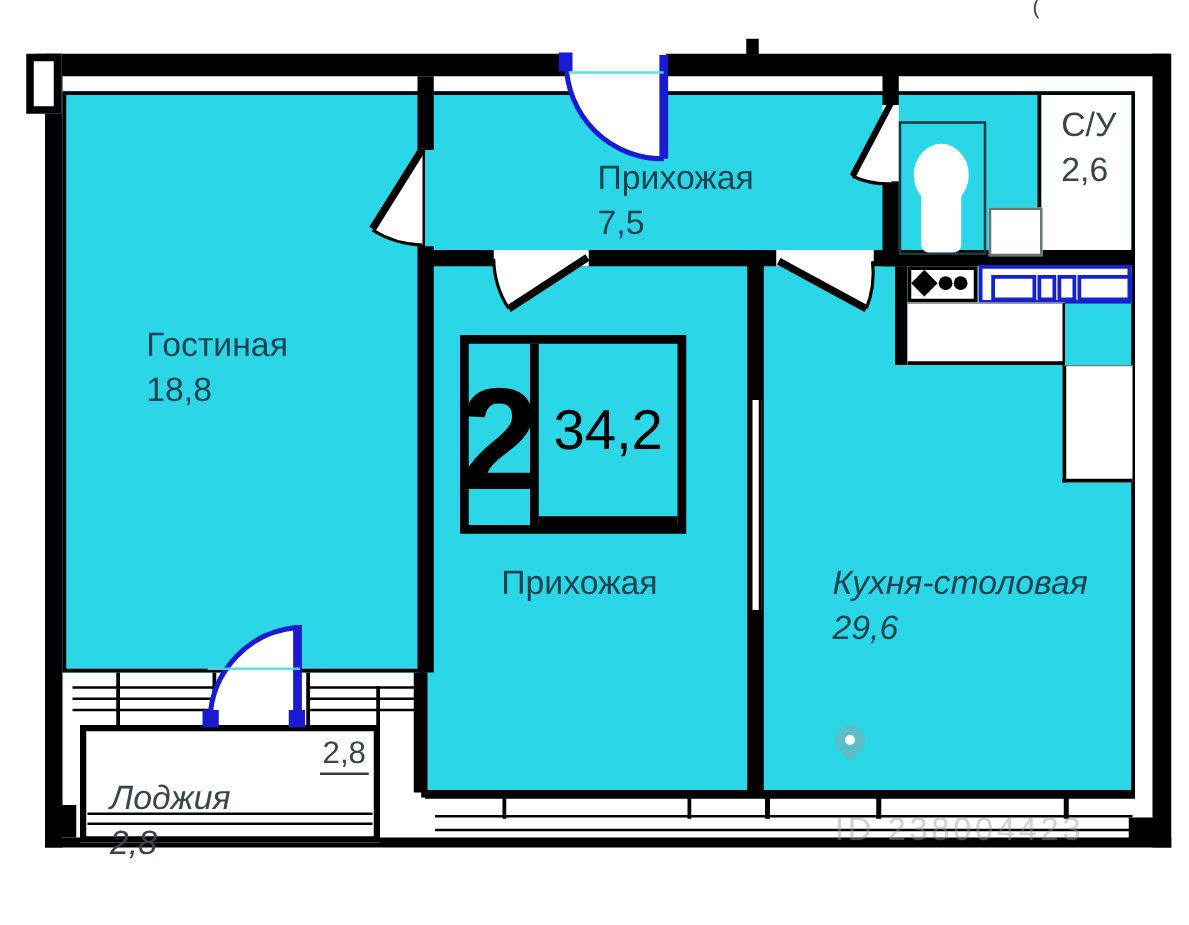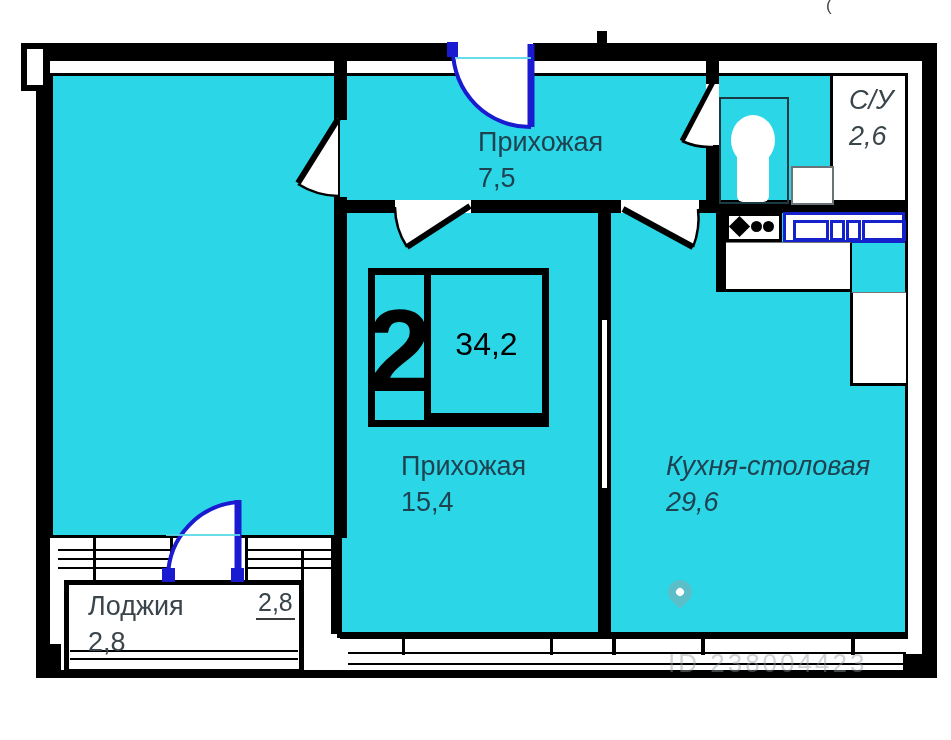--- a/index.html
+++ b/index.html
@@ -12,21 +12,21 @@
   .thinline{position:absolute;background:#000;z-index:22;}
   .grayline{position:absolute;background:#777;z-index:23;}
   .lbl{position:absolute;z-index:50;color:#1f4250;font-size:27px;line-height:36px;white-space:nowrap;}
   .lbl-white{color:#39444b;}
   .badge{position:absolute;left:368px;top:268px;width:181px;height:159px;border:7px solid #000;
          box-sizing:border-box;display:flex;z-index:50;}
   .badge-left{width:56px;border-right:7px solid #000;box-sizing:border-box;display:flex;
               align-items:center;justify-content:center;}
   .badge-left span{font-size:116px;font-weight:700;color:#000;line-height:1;margin-top:6px;}
   .badge-right{flex:1;display:flex;flex-direction:column;}
-  .badge-cell{flex:1;display:flex;align-items:center;justify-content:center;font-size:32px;color:#000;}
+  .badge-cell{flex:1;display:flex;align-items:center;justify-content:center;font-size:45px;color:#000;}
   .badge-cell.top{border-bottom:7px solid #000;box-sizing:border-box;}
   .fixture{position:absolute;box-sizing:border-box;z-index:24;}
   svg.doors{position:absolute;left:0;top:0;z-index:30;}
   .threshold{position:absolute;height:2px;background:rgba(90,215,230,0.9);z-index:40;}
   .wm{position:absolute;z-index:60;color:rgba(145,155,160,0.45);pointer-events:none;}
   .wm-brand{font-size:50px;font-weight:700;letter-spacing:8px;}
   .wm-id{font-size:26px;letter-spacing:3px;}
   .pin{position:absolute;width:24px;height:24px;background:rgba(150,160,164,0.45);
        border-radius:50% 50% 50% 0;transform:rotate(-45deg);z-index:60;}
   .pin-hole{position:absolute;left:8px;top:8px;width:8px;height:8px;background:#fff;border-radius:50%;}
@@ -136,37 +136,40 @@
 
     <path d="M238,577 L168,576 A76,76 0 0 1 238,502 Z" fill="#ffffff"></path>
     <path d="M168,576 A76,76 0 0 1 238,502" fill="none" stroke="#1a1ad0" stroke-width="4"></path>
     <line x1="238" y1="500" x2="238" y2="577" stroke="#1a1ad0" stroke-width="7"></line>
     <rect x="162" y="568" width="13" height="14" fill="#1a1ad0"></rect>
     <rect x="231" y="568" width="13" height="14" fill="#1a1ad0"></rect>
   </svg>
   <div class="threshold" style="left:455px;top:57px;width:76px;"></div>
   <div class="threshold" style="left:166px;top:534px;width:74px;"></div>
 
+  <div class="lbl" style="left:117px;top:258px;">
+    <div>Гостиная</div>
+    <div>18,8</div>
+  </div>
   <div class="lbl" style="left:478px;top:124px;">
     <div>Прихожая</div>
     <div>7,5</div>
   </div>
-  <div class="lbl lbl-white" style="left:849px;top:82px;font-style:italic;">
+  <div class="lbl lbl-white" style="left:849px;top:82px;">
     <div>С/У</div>
     <div>2,6</div>
   </div>
   <div class="lbl" style="left:401px;top:448px;">
     <div>Прихожая</div>
-    <div>15,4</div>
   </div>
   <div class="lbl" style="left:666px;top:448px;font-style:italic;">
     <div>Кухня-столовая</div>
     <div>29,6</div>
   </div>
-  <div class="lbl lbl-white" style="left:88px;top:588px;">
+  <div class="lbl lbl-white" style="left:88px;top:620px;font-style:italic;">
     <div>Лоджия</div>
     <div>2,8</div>
   </div>
   <div class="lbl lbl-white" style="left:256px;top:584px;font-size:25px;">
     <span style="border-bottom:2px solid #3a3a3a;padding:0 2px 2px 2px;">2,8</span>
   </div>
 
   <div class="badge">
     <div class="badge-left">
       <span>2</span>

